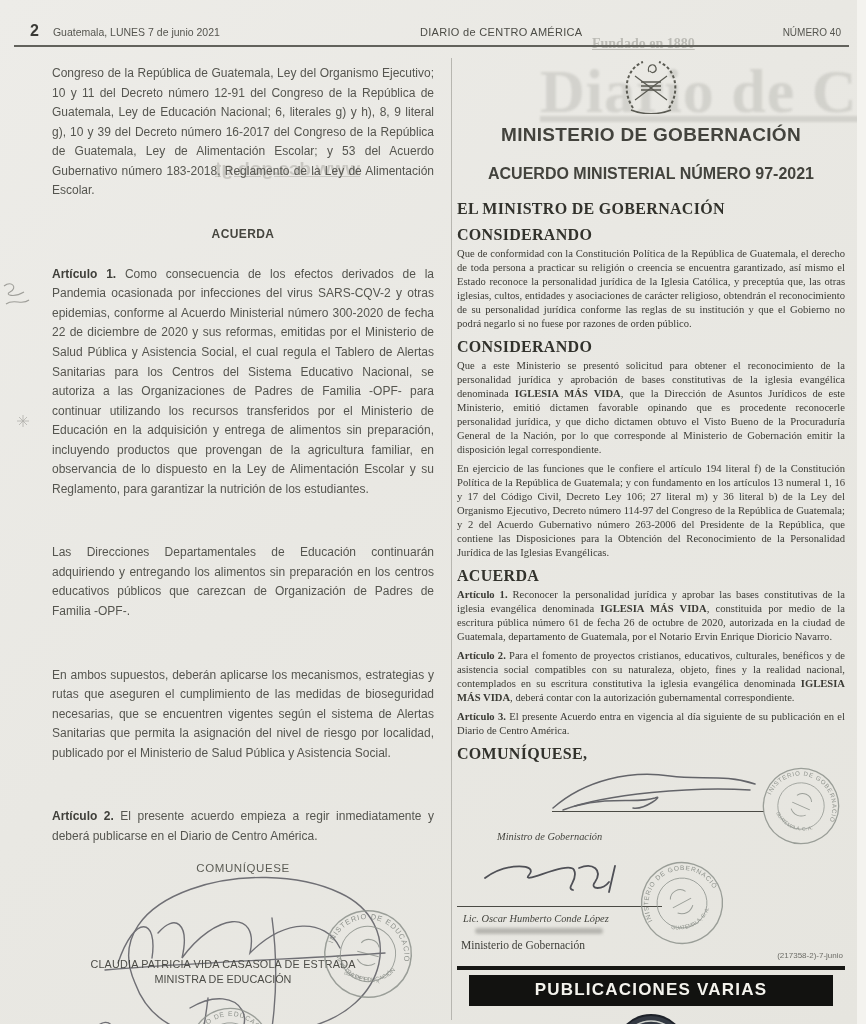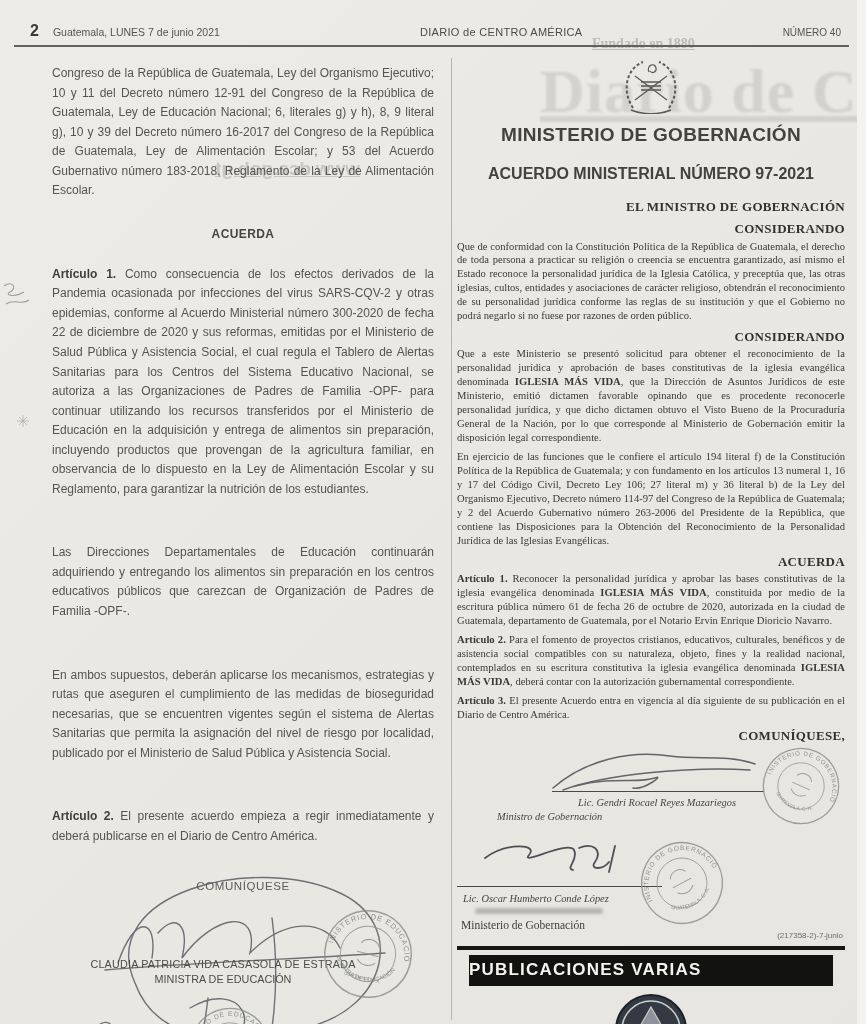--- a/index.html
+++ b/index.html
@@ -23,56 +23,56 @@
   .cols{position:absolute;top:52px;left:40px;right:12px;bottom:4px;display:flex;z-index:2;}
   .col-left{width:406px;}
   .col-div{width:1px;background:#b7b6b0;margin:6px 5px 0 5px;}
   .col-right{flex:1;min-width:0;}
   
   .col-left p{margin:12px;font-size:12px;line-height:1.63;text-align:justify;color:#55554f;}
   .col-left .lbl{font-weight:bold;color:#3f3f3a;}
   .l-acuerda{text-align:center;font-weight:bold;font-size:12px;color:#46463f;margin:26px 0 24px;letter-spacing:.4px;}.gap20{height:20px;}
   
   .sigzone{position:relative;height:238px;margin-top:8px;}
-  .l-comun{position:absolute;top:22px;left:0;right:0;text-align:center;font-size:11.5px;letter-spacing:.6px;color:#5c5c55;}
+  .l-comun{position:absolute;top:4px;left:0;right:0;text-align:center;font-size:11.5px;letter-spacing:.6px;color:#5c5c55;}
   .bigsig{position:absolute;top:-10px;left:0;width:406px;height:260px;color:#52525a;}
   .sig-name1{position:absolute;top:100px;left:0;right:40px;text-align:center;font-size:10.8px;color:#4c4c47;letter-spacing:.2px;}
   .sig-title1{position:absolute;top:115px;left:0;right:40px;text-align:center;font-size:10.8px;color:#4c4c47;}
   .sig-name2{position:absolute;top:172px;left:30px;width:300px;text-align:center;font-size:10.8px;color:#4c4c47;}
   .sig-title2{position:absolute;top:187px;left:30px;width:300px;text-align:center;font-size:10.8px;color:#4c4c47;}
   .seal{position:absolute;color:#8d928c;opacity:.85;}
   .seal text{fill:#7e837d;font-family:"Liberation Sans",sans-serif;}
   .l-code{ text-align:right;font-size:8.5px;color:#6d6d67;margin:4px 8px 0 0;}
   
   .col-right{font-family:"Liberation Serif",serif;font-size:10.6px;line-height:1.32;color:#3a3a34;}
   .emblem{display:block;margin:6px auto 2px;color:#5a5a52;}
   .r-ministry{font-family:"Liberation Sans",sans-serif;font-weight:bold;font-size:19px;text-align:center;color:#43433d;letter-spacing:.3px;margin:8px 0 16px;}
   .r-acnum{font-family:"Liberation Sans",sans-serif;font-weight:bold;font-size:16px;text-align:center;color:#43433d;margin:0 0 14px;}
   .r-date{font-family:"Liberation Sans",sans-serif;font-size:12.5px;color:#56564f;margin:0 0 8px 10px;}
-  .s-head{font-weight:bold;font-size:13px;text-align:right;margin:5px 0 2px;color:#32322c;letter-spacing:.3px;}
+  .s-head{font-weight:bold;font-size:16px;text-align:left;margin:5px 0 2px;color:#32322c;letter-spacing:.3px;}
   .col-right p{margin:0 0 5px;text-align:justify;}
   .r-art{margin:0 0 8px;}
   .bold{font-weight:bold;}
   
   .rsig1{position:relative;height:88px;margin-top:4px;}
   .rs1-fl{position:absolute;left:88px;top:0;width:225px;height:46px;color:#4d4e55;}
   .rs1-line{position:absolute;left:95px;top:43px;width:212px;border-top:1.4px solid #4a4a44;}
   .rs1-name{position:absolute;left:40px;top:48px;width:320px;text-align:center;font-style:italic;font-size:10.4px;color:#45453f;}
   .rs1-title{position:absolute;left:40px;top:62px;width:320px;text-align:left;font-style:italic;font-size:10.4px;color:#45453f;}
   .rsig2{position:relative;height:108px;}
   .rs2-fl{position:absolute;left:20px;top:2px;width:160px;height:44px;color:#3f4048;}
   .rs2-line{position:absolute;left:0px;top:50px;width:205px;border-top:1.4px solid #4a4a44;}
   .rs2-name{position:absolute;left:6px;top:56px;font-style:italic;font-size:10.4px;color:#45453f;}
   .rs2-smudge{position:absolute;left:18px;top:72px;width:128px;height:6px;background:rgba(110,110,104,.4);filter:blur(1.6px);border-radius:3px;}
   .rs2-org{position:absolute;left:4px;top:82px;font-size:11.5px;color:#3f3f39;}
   .r-code{position:absolute;right:2px;bottom:2px;font-size:8px;font-family:"Liberation Sans",sans-serif;color:#6d6d67;}
   
   .thick-rule{border-top:4px solid #17171 4;border-top:4px solid #171714;margin:2px 0 5px;}
   .banner{background:#121210;color:#f4f3ed;font-family:"Liberation Sans",sans-serif;font-weight:bold;
-          font-size:17px;letter-spacing:1.2px;padding:4px 0 5px;margin:0 12px;}
+          font-size:17px;letter-spacing:1.2px;text-align:center;padding:4px 0 5px;margin:0 12px;}
   .conred-logo{display:block;margin:7px auto 4px;}
   
   .scribble{position:absolute;z-index:2;color:#6b6b66;}
 </style>
 </head>
 <body>
 
 <div class="page">
 
   <div class="ghost g-fundado">Fundado en 1880</div>
@@ -200,21 +200,20 @@
 
       <div class="rsig1">
         <svg class="rs1-fl" viewBox="0 0 225 46">
           <g fill="none" stroke="currentColor" stroke-width="1.5" stroke-linecap="round" opacity=".85">
             <path d="M8,40 C40,12 85,2 125,8 C155,12 180,6 210,16"></path>
             <path d="M18,42 C60,26 150,18 205,22"></path>
             <path d="M30,38 C70,28 92,36 110,30 C120,26 100,42 88,40"></path>
           </g>
         </svg>
         <div class="rs1-line"></div>
-        <div class="rs1-name">Lic. Gendri Rocael Reyes Mazariegos</div>
         <div class="rs1-title">Ministro de Gobernación</div>
         <svg class="seal" style="right:4px;top:-2px;width:80px;height:80px;transform:rotate(24deg)" viewBox="0 0 100 100">
           <defs>
             <path id="gb1t" d="M 10,52 A 40,40 0 0 1 90,52"></path>
             <path id="gb1b" d="M 14,54 A 38,38 0 0 0 86,54"></path>
           </defs>
           <circle cx="50" cy="50" r="47" fill="none" stroke="currentColor" stroke-width="1.6"></circle>
           <circle cx="50" cy="50" r="29" fill="none" stroke="currentColor" stroke-width="1"></circle>
           <path d="M40,40 C44,32 56,32 60,40 M38,50 L62,50 M40,58 C46,64 54,64 60,58" fill="none" stroke="currentColor" stroke-width="1.2"></path>
           <text font-size="7.6" letter-spacing="1"><textPath href="#gb1t" startOffset="50%" text-anchor="middle">MINISTERIO DE GOBERNACIÓN</textPath></text>

